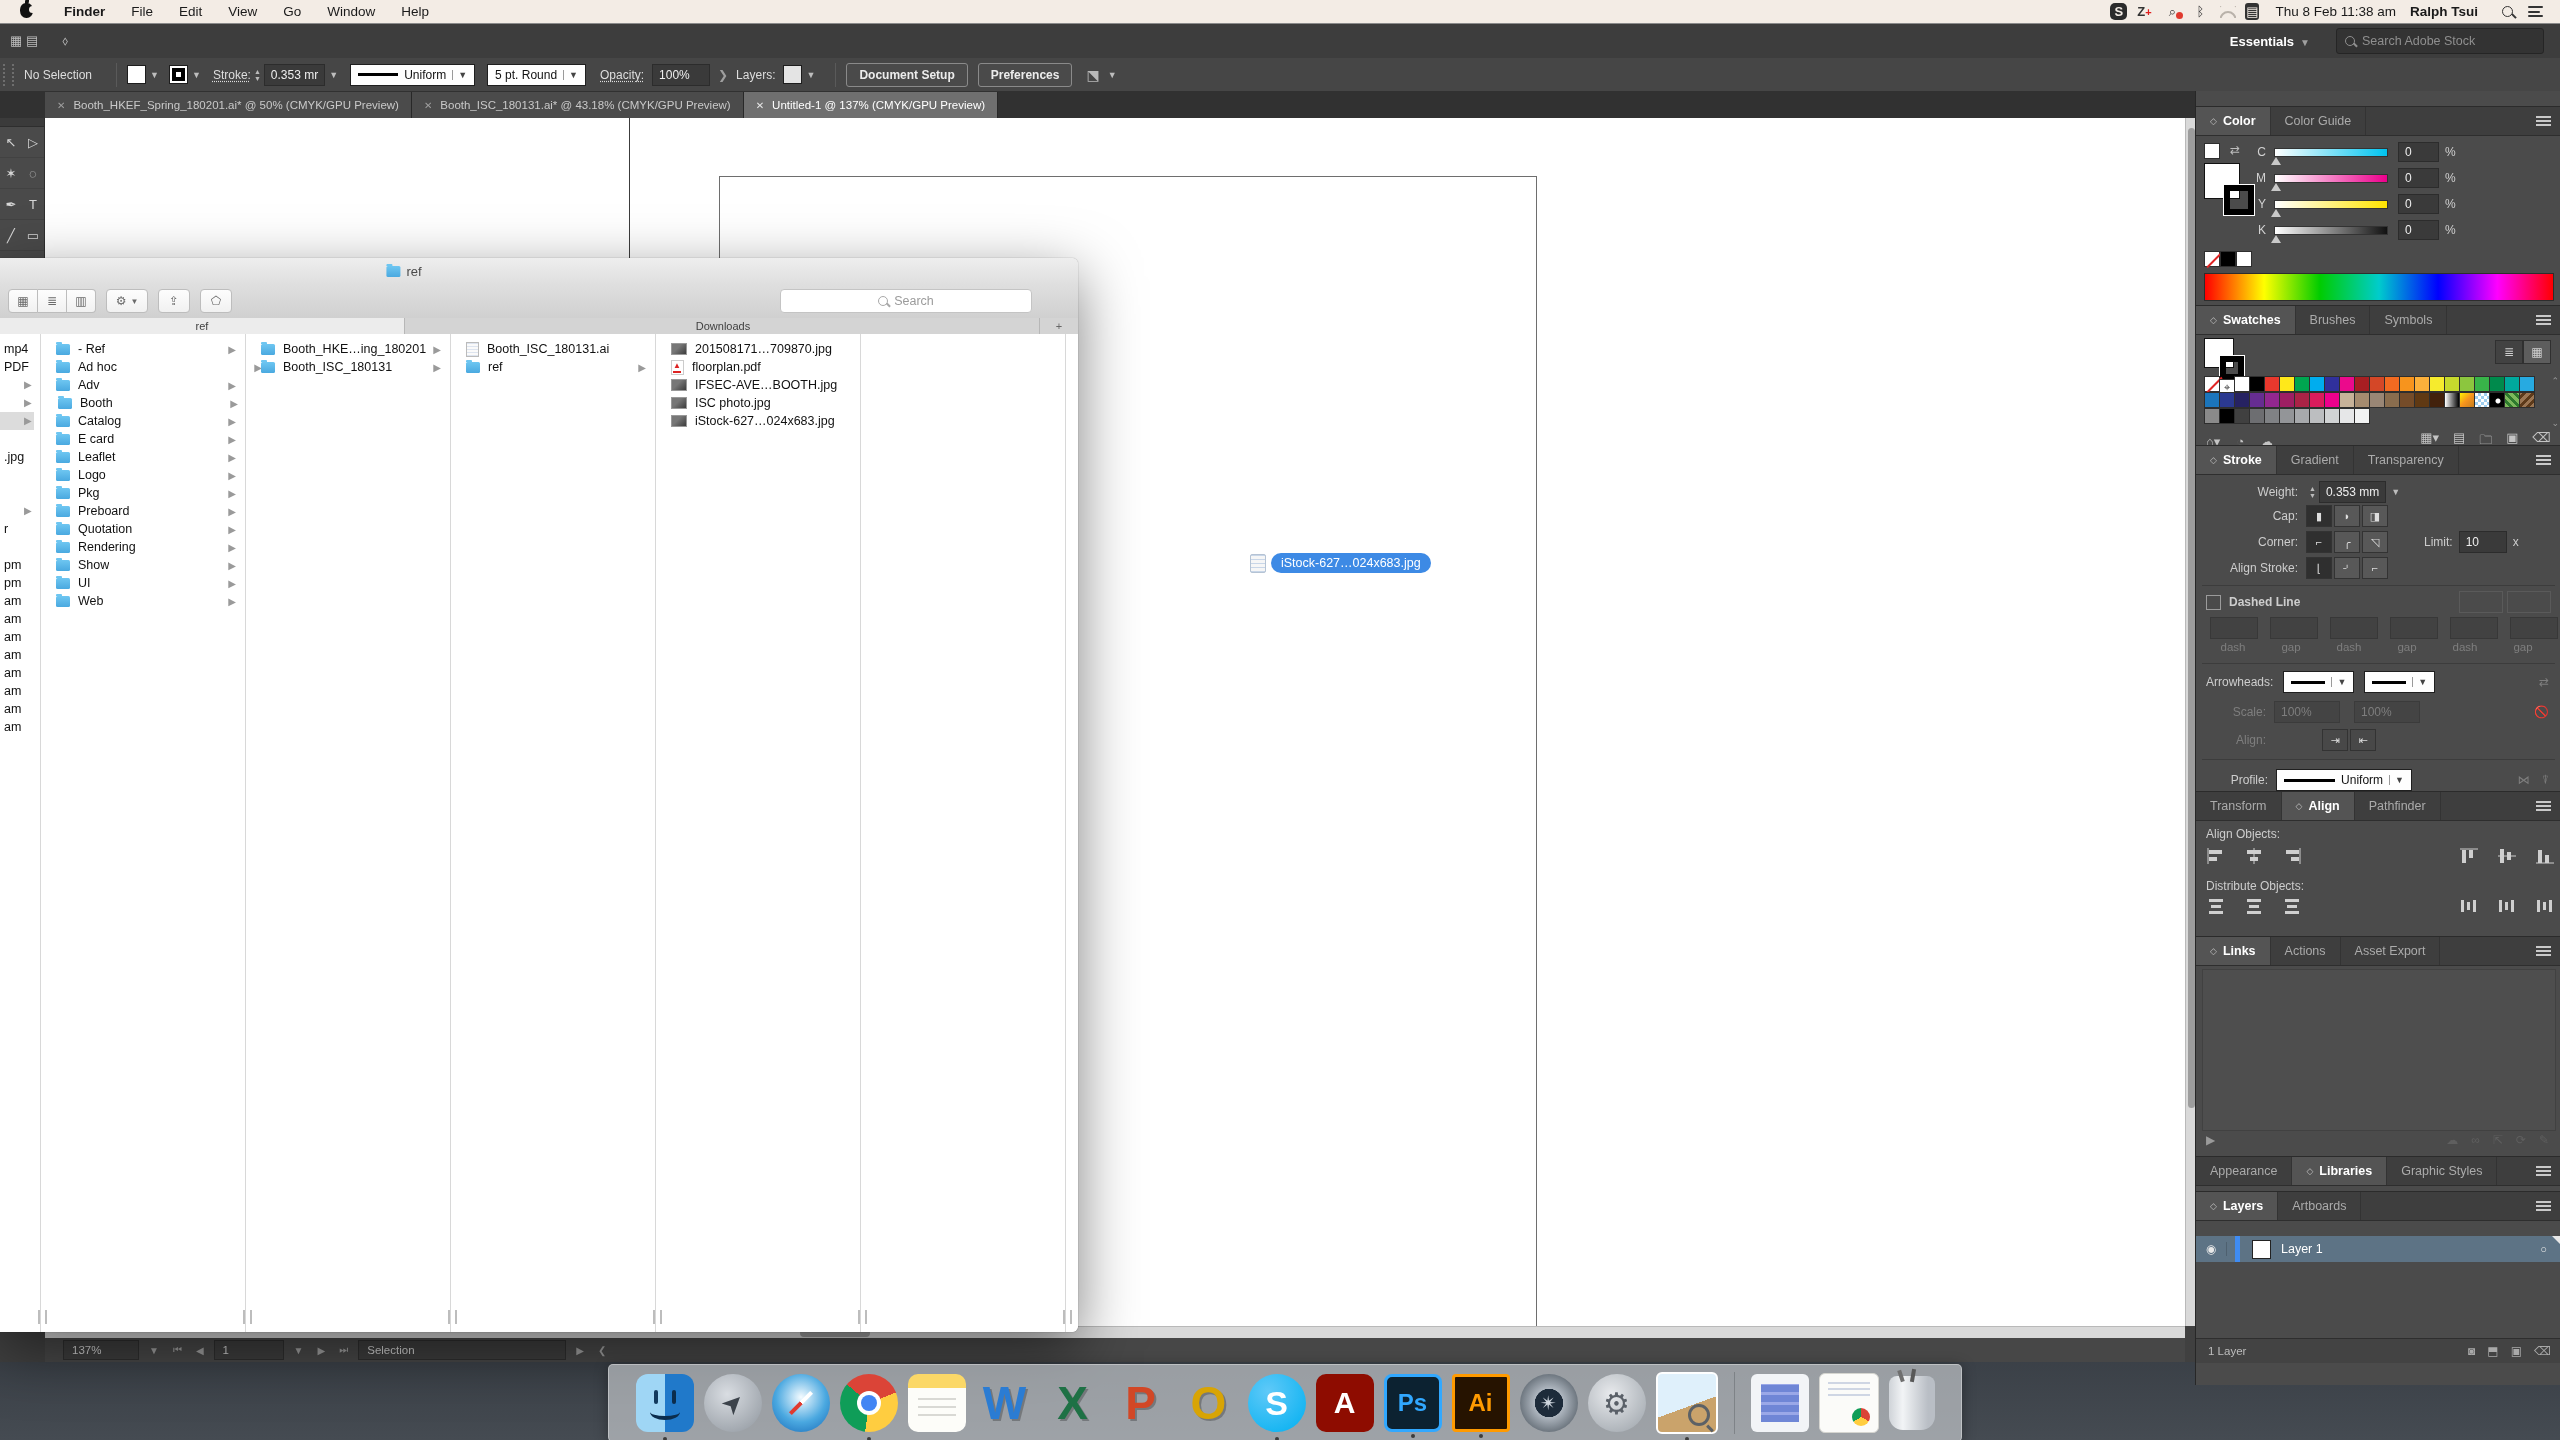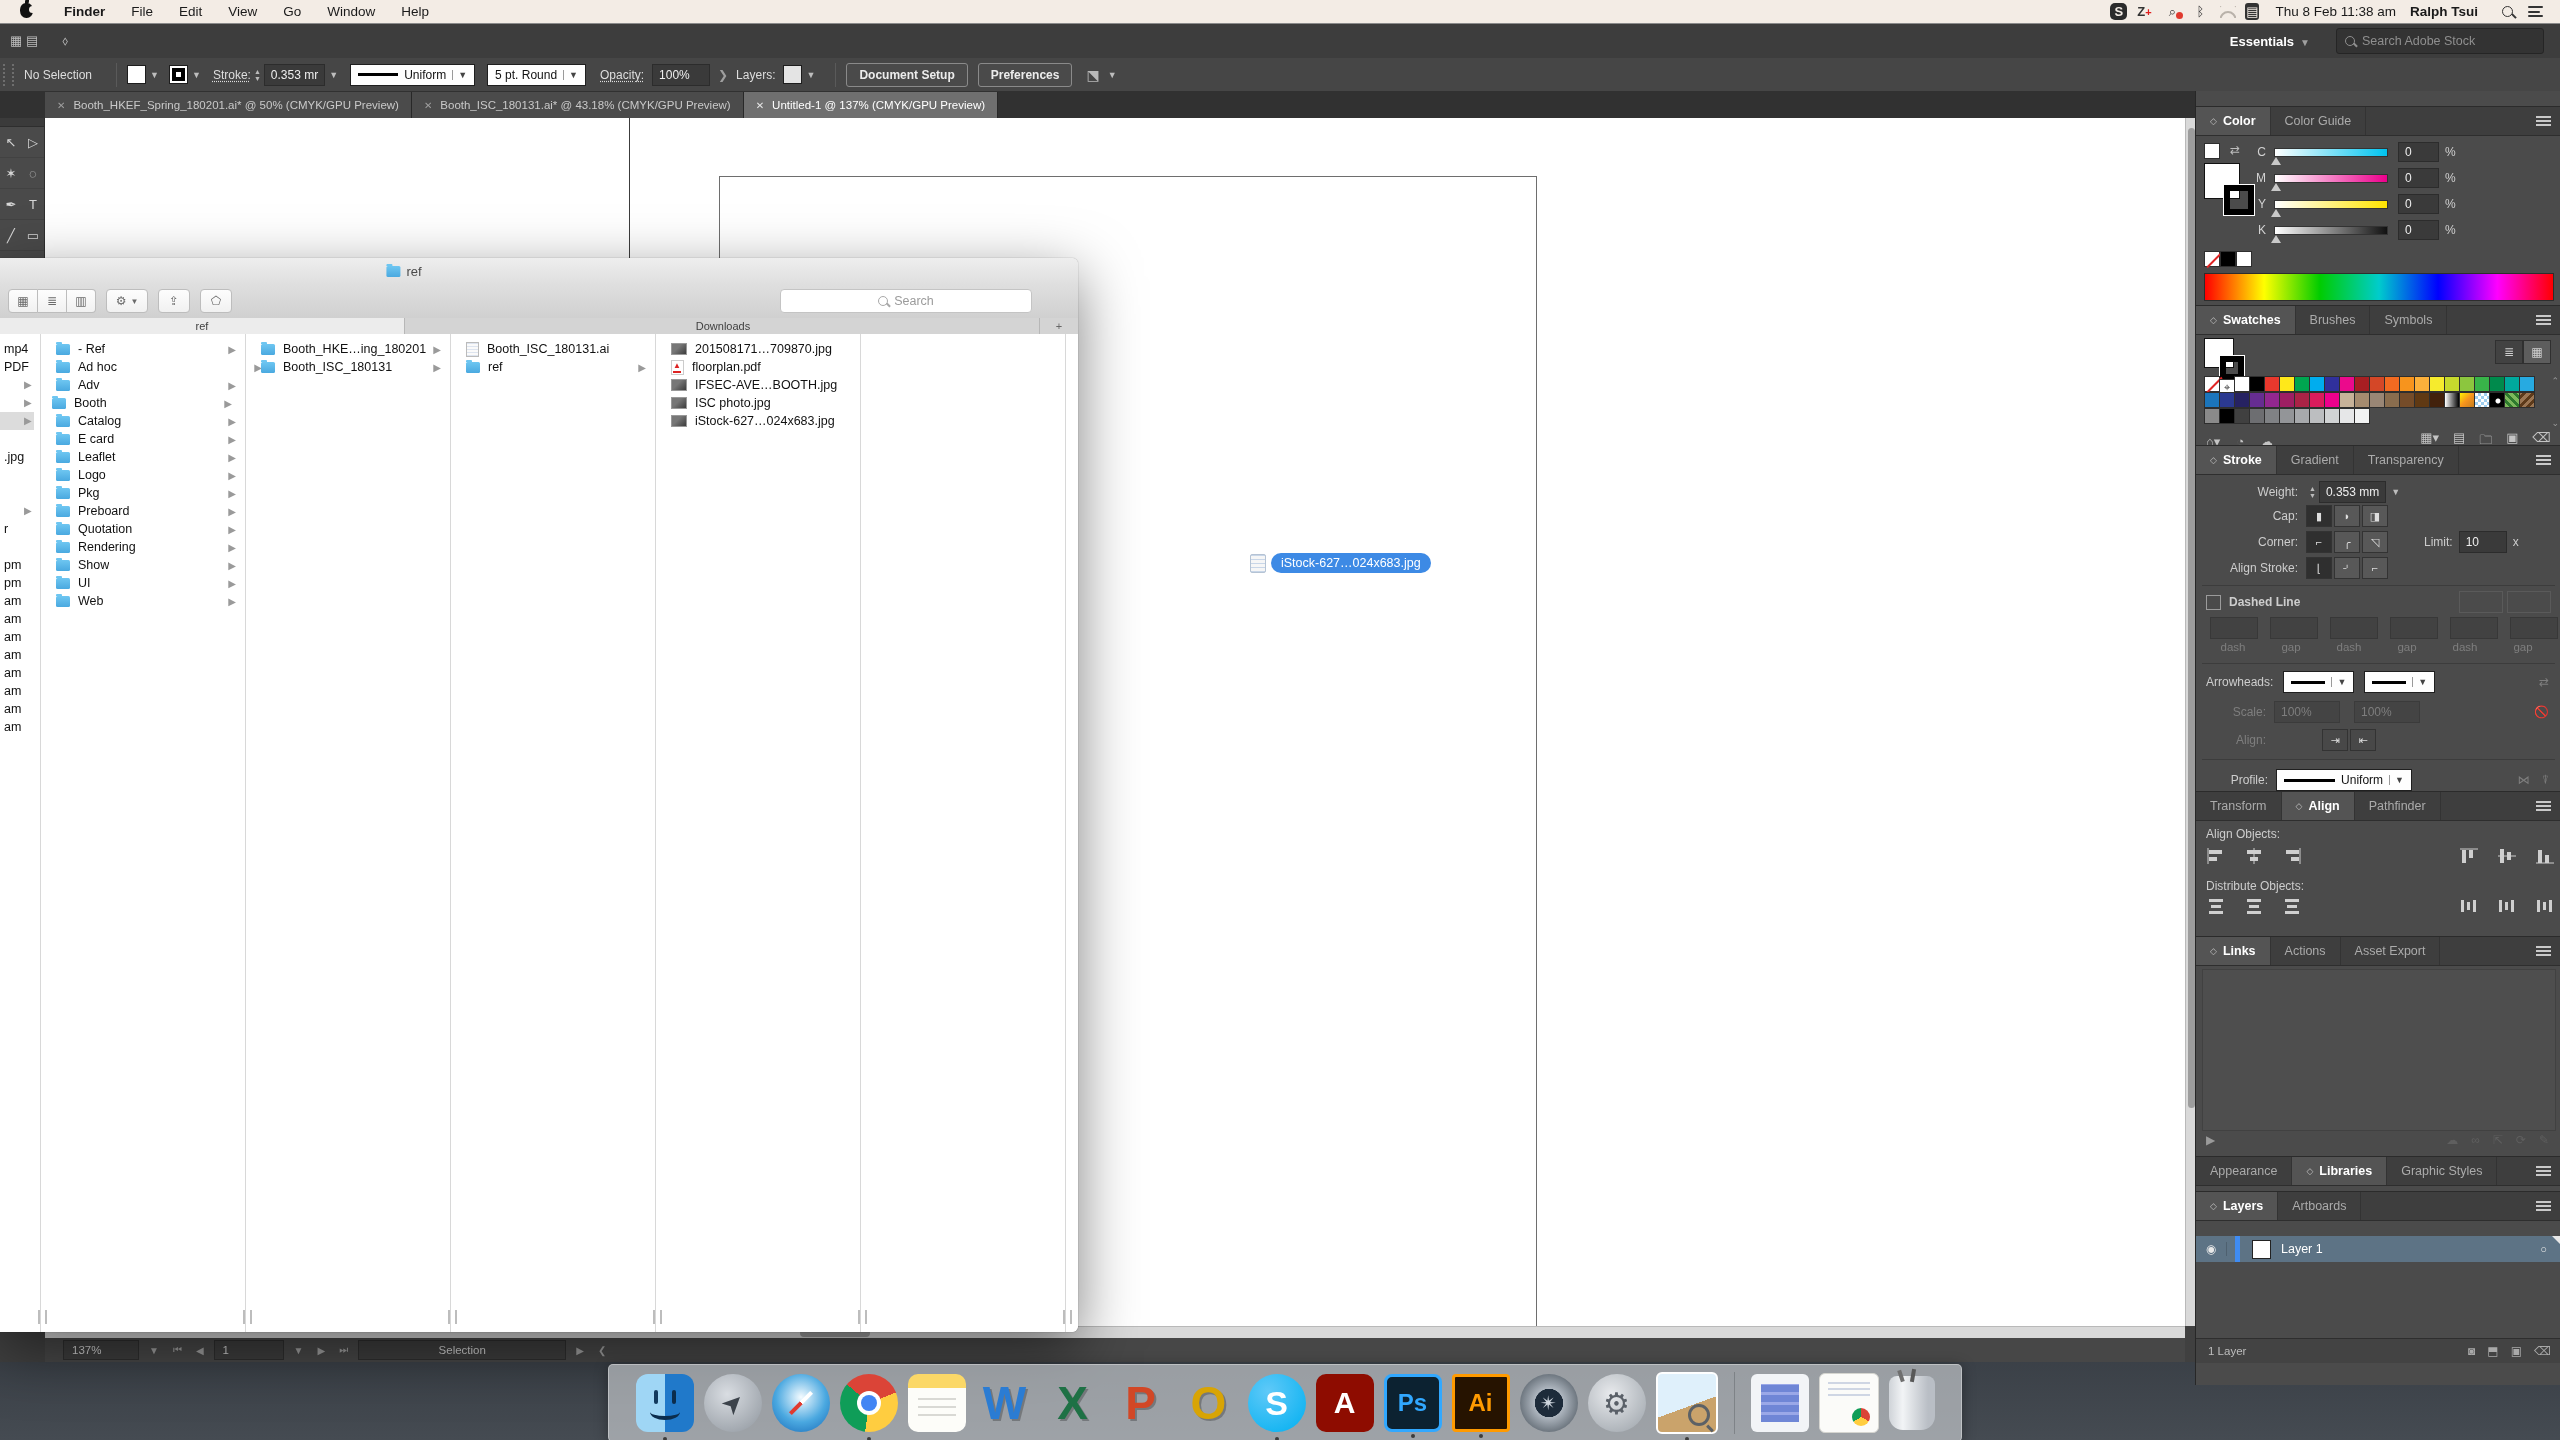--- a/index.html
+++ b/index.html
@@ -76,21 +76,21 @@
   #artboard{left:674px;top:58px;width:816px;height:1158px;border:1px solid #6e6e6e;background:#fff;}
   #stray-line{left:584px;top:0;width:1px;height:141px;background:#3c3c3c;}
   #hscroll{left:45px;top:1303px;width:2140px;height:12px;background:#d9d9d9;border-top:1px solid #b9b9b9;}
   #hscroll .thumb{position:absolute;left:755px;top:2px;width:70px;height:8px;background:#9d9d9d;border-radius:4px;}
   #vscroll{left:2185px;top:95px;width:11px;height:1208px;background:#d9d9d9;border-left:1px solid #b9b9b9;}
   #vscroll .thumb{position:absolute;left:2px;top:10px;width:7px;height:980px;background:#9d9d9d;border-radius:4px;}
   
   #statusbar{left:45px;top:1315px;width:2140px;height:24px;background:#474747;color:#cfcfcf;font-size:11.5px;display:flex;align-items:center;gap:6px;}
   #statusbar .inset{background:#3d3d3d;border:1px solid #2e2e2e;height:18px;display:inline-flex;align-items:center;padding:0 8px;}
   #statusbar .navsym{color:#9f9f9f;font-size:10px;padding:0 4px;}
-  #statusbar .selbox{width:190px;justify-content:center;}
+  #statusbar .selbox{width:190px;}
   
   #aitools{left:0;top:95px;width:44px;height:163px;background:#4a4a4a;border-right:1px solid #2e2e2e;border-bottom:1px solid #2e2e2e;}
   #aitools .tbar{height:8px;background:#3b3b3b;border-bottom:1px solid #2e2e2e;}
   #aitools .tgrid{display:grid;grid-template-columns:1fr 1fr;}
   #aitools .tool{height:30px;display:flex;align-items:center;justify-content:center;color:#d6d6d6;font-size:13px;border-bottom:1px solid #424242;}
   
   #paneldock{left:2195px;top:68px;width:365px;height:1294px;background:#4b4b4b;border-left:1px solid #272727;color:#d8d8d8;font-size:12px;}
   .ptabs{position:absolute;left:0;width:365px;height:28px;background:#3e3e3e;border-top:1px solid #2b2b2b;border-bottom:1px solid #2e2e2e;display:flex;align-items:stretch;}
   .ptab{display:flex;align-items:center;padding:0 14px;color:#ababab;font-size:12.5px;gap:6px;border-right:1px solid #333;}
   .ptab.active{background:#545454;color:#fff;font-weight:bold;}
@@ -839,21 +839,21 @@
         <div class="frow" style="left: 42px; top: 24px; width: 228px;">
           <span class="ficon-folder" style="margin-left: 14px;"></span>
           <span style="margin-left: 8px; white-space: nowrap; overflow: hidden; max-width: 150px;">Ad hoc</span>
           <span class="chev" style="position: absolute; right: 8px;">▶</span>
         </div>
         <div class="frow" style="left: 42px; top: 42px; width: 202px;">
           <span class="ficon-folder" style="margin-left: 14px;"></span>
           <span style="margin-left: 8px; white-space: nowrap; overflow: hidden; max-width: 150px;">Adv</span>
           <span class="chev" style="position: absolute; right: 8px;">▶</span>
         </div>
-        <div class="frow" style="left: 38px; top: 60px; width: 202px;">
+        <div class="frow" style="left: 44px; top: 60px; width: 202px;">
           <span class="sel" style="width: 200px;"></span>
           <span class="ficon-folder" style="margin-left: 14px;"></span>
           <span style="margin-left: 8px; white-space: nowrap; overflow: hidden; max-width: 150px;">Booth</span>
           <span class="chev" style="position: absolute; right: 8px;">▶</span>
         </div>
         <div class="frow" style="left: 42px; top: 78px; width: 202px;">
           <span class="ficon-folder" style="margin-left: 14px;"></span>
           <span style="margin-left: 8px; white-space: nowrap; overflow: hidden; max-width: 150px;">Catalog</span>
           <span class="chev" style="position: absolute; right: 8px;">▶</span>
         </div>

